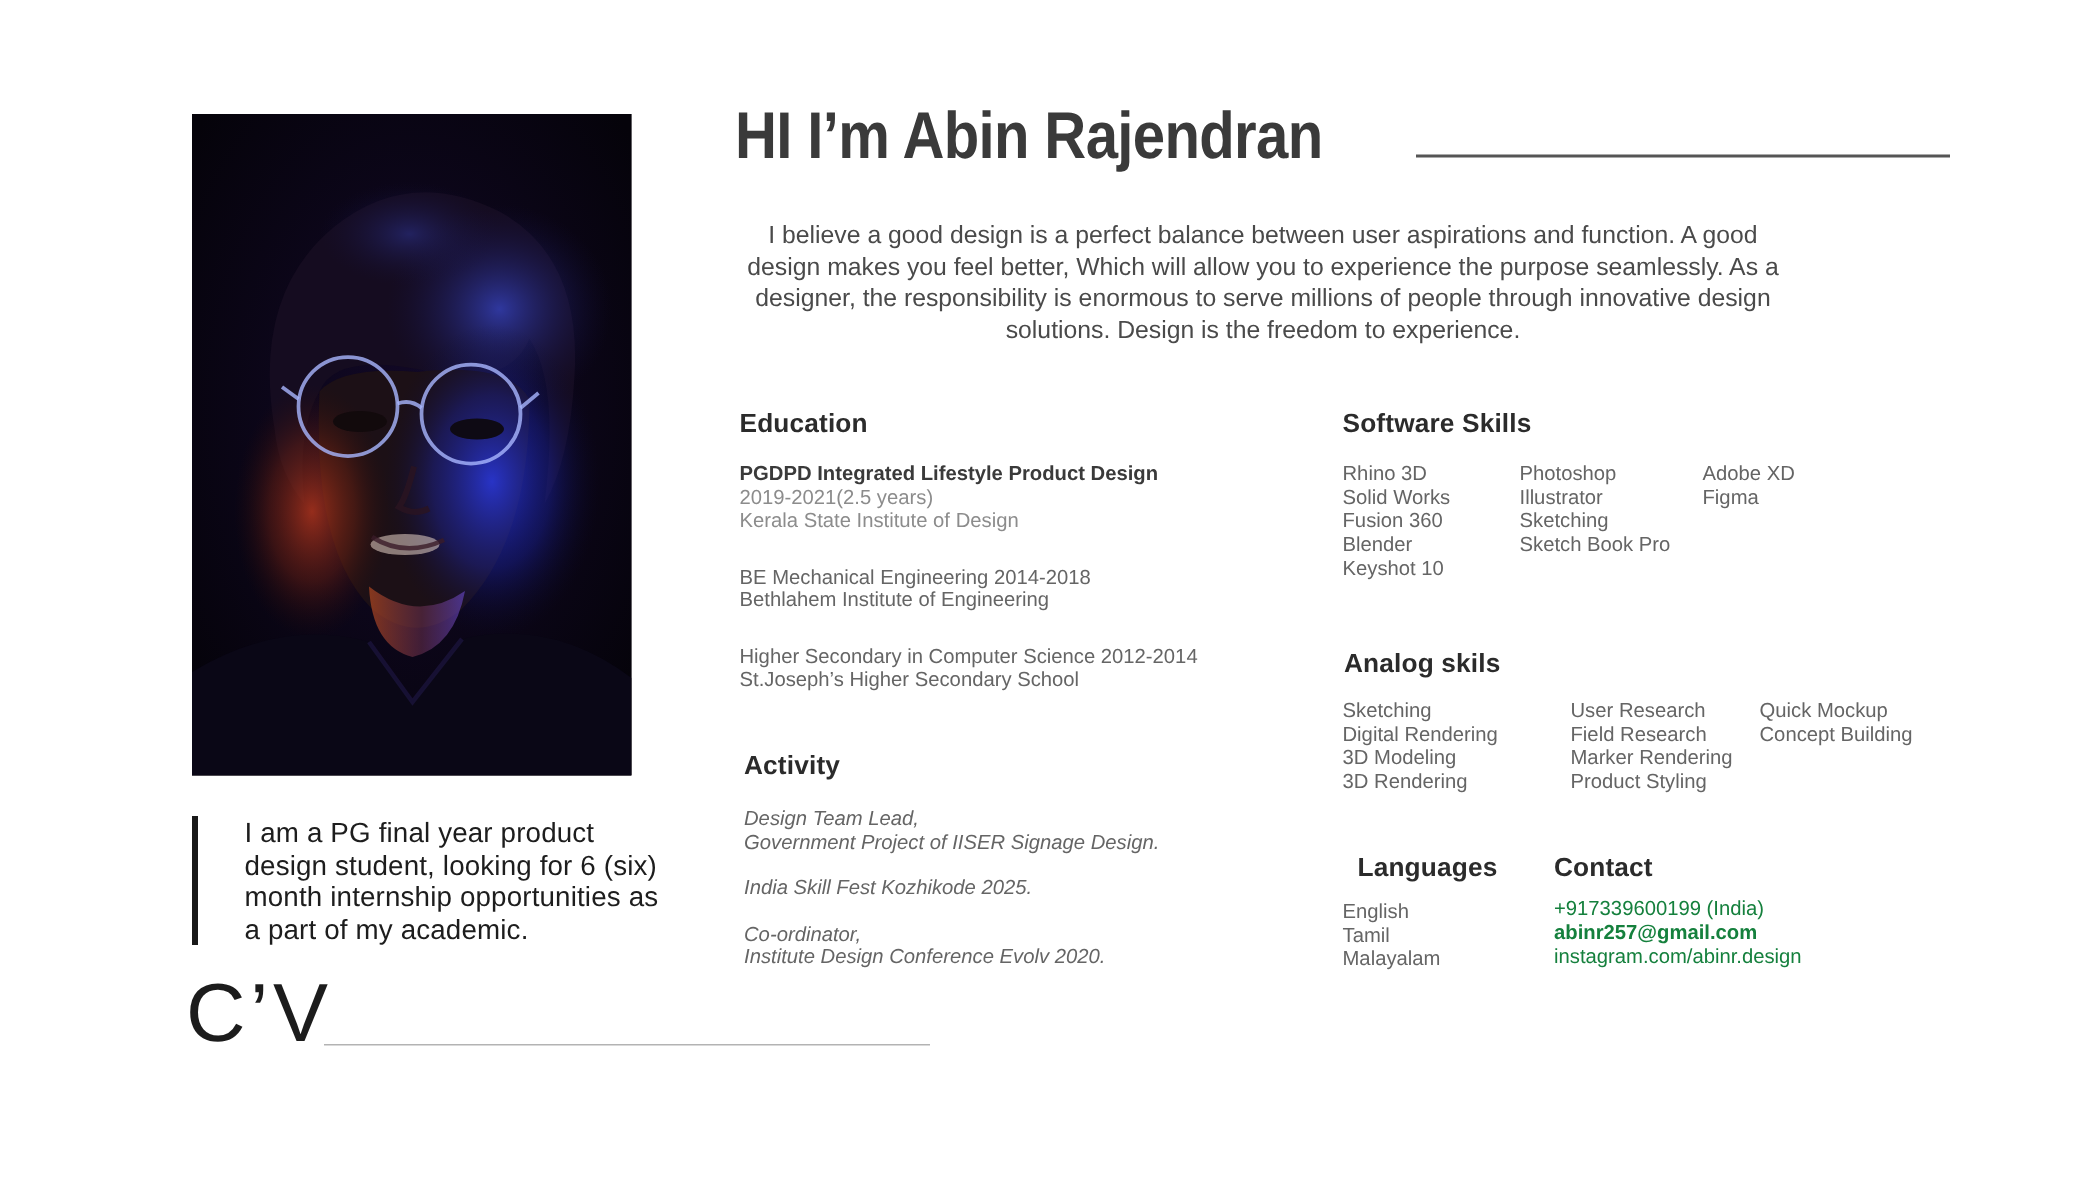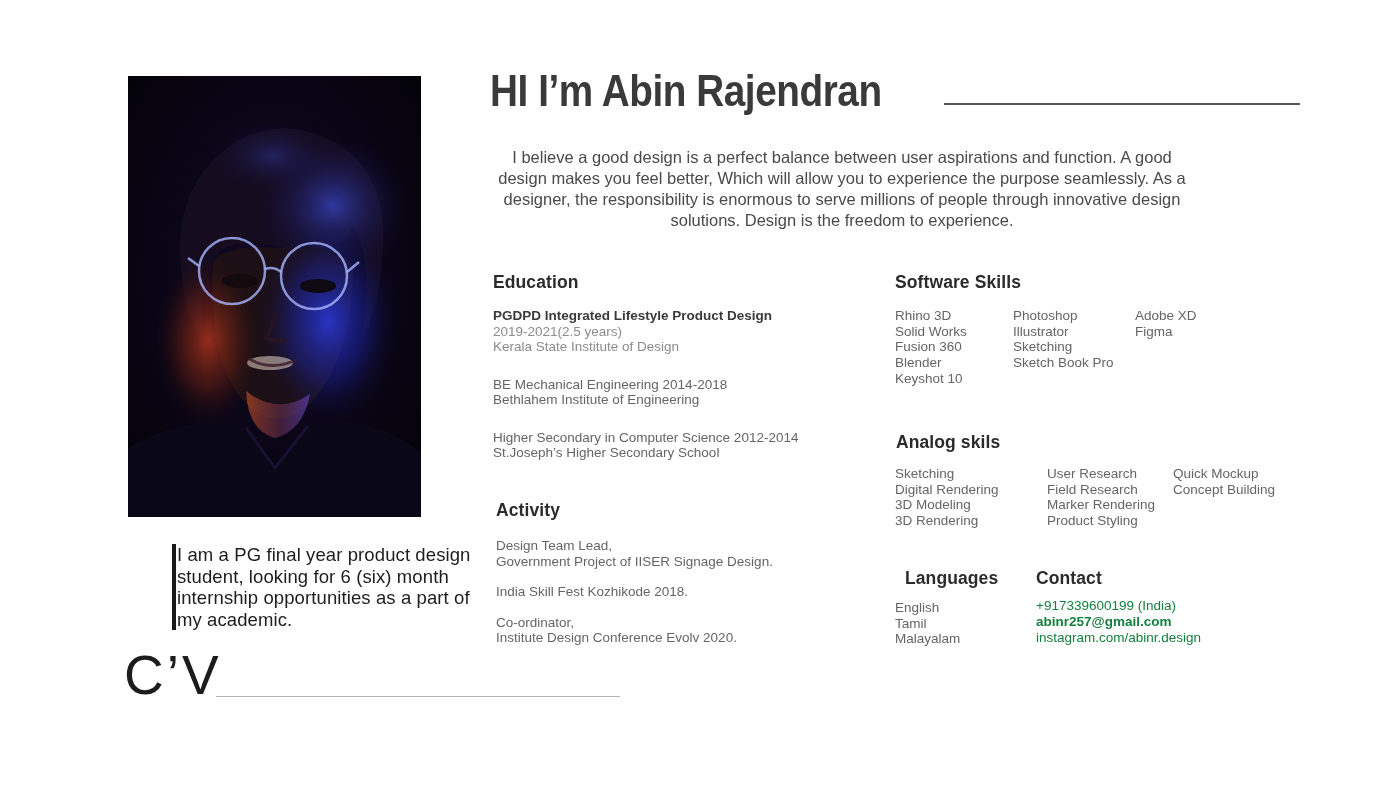--- a/index.html
+++ b/index.html
@@ -19,23 +19,23 @@
     width: 293px; height: 441px;
     background: #060309;
   }
   .photo svg { display: block; width: 100%; height: 100%; }
 
   
   .quote {
     position: absolute; left: 128px; top: 544px;
     width: 322px;
     border-left: 4px solid #191919;
-    padding-left: 1px;
+    padding-left: 31px;
     font-size: 18.5px; line-height: 21.5px;
-    color: #1d1d1d; letter-spacing: 0.1px; margin-left: 44px;
+    color: #1d1d1d; letter-spacing: 0.1px;
   }
 
   
   .cv-mark {
     position: absolute; left: 124px; top: 643px;
     font-size: 55px; font-weight: 300;
     color: #1c1c1c; letter-spacing: 3px;
   }
   .cv-line {
     position: absolute; left: 216px; top: 696px;
@@ -68,21 +68,21 @@
 
   
   .edu-list { position: absolute; left: 493px; top: 308px; width: 390px; }
   .edu-entry { margin-bottom: 22px; }
   .edu-entry div { font-size: 13.5px; line-height: 15.5px; }
   .edu-title-bold { font-weight: 700; color: #3a3a3a; }
   .edu-sub { color: #8c8c8c; }
   .edu-plain { color: #656565; }
 
   
-  .act-list { position: absolute; left: 496px; top: 538px; width: 390px; }
+  .act-list { position: absolute; left: 496px; top: 538px; width: 390px; font-style: italic; }
   .act-entry { margin-bottom: 15px; }
   .act-entry div { font-size: 13.5px; line-height: 15.5px; color: #656565; }
 
   
   .skill-grid { position: absolute; display: flex; }
   .skill-col { display: flex; flex-direction: column; }
   .skill-col div { font-size: 13.5px; line-height: 15.7px; color: #656565; }
   .sw-grid { left: 895px; top: 308px; }
   .sw-col1 { width: 118px; }
   .sw-col2 { width: 122px; }
@@ -193,21 +193,21 @@
     </div>
   </div>
 
   <h2 class="sec-heading" style="left:496px; top:500px;">Activity</h2>
   <div class="act-list">
     <div class="act-entry">
       <div>Design Team Lead,</div>
       <div>Government Project of IISER Signage Design.</div>
     </div>
     <div class="act-entry">
-      <div>India Skill Fest Kozhikode 2018.</div>
+      <div>India Skill Fest Kozhikode 2025.</div>
     </div>
     <div class="act-entry">
       <div>Co-ordinator,</div>
       <div>Institute Design Conference Evolv 2020.</div>
     </div>
   </div>
 
   <h2 class="sec-heading" style="left:895px; top:272px;">Software Skills</h2>
   <div class="skill-grid sw-grid">
     <div class="skill-col sw-col1">

